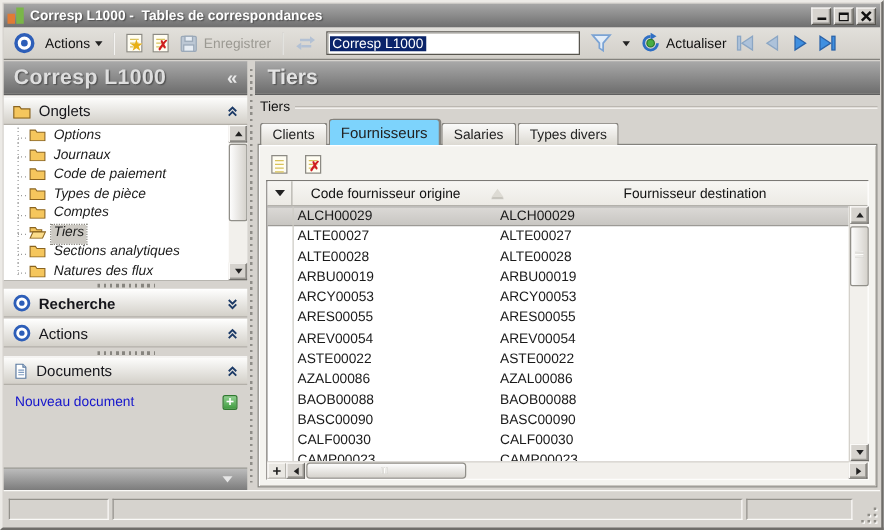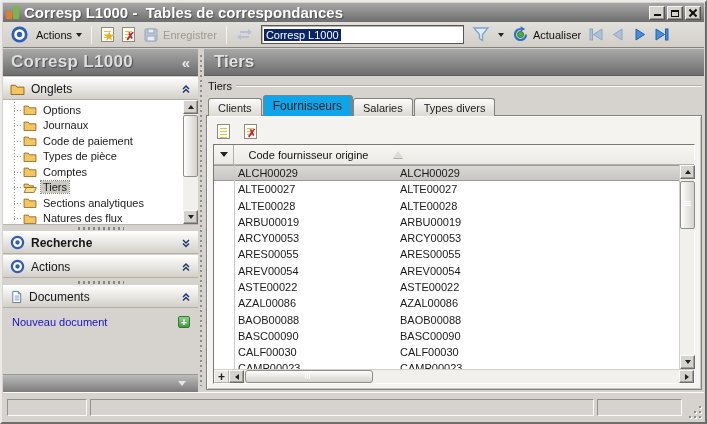--- a/index.html
+++ b/index.html
@@ -8,21 +8,21 @@
     border:2px solid;border-color:#eceae6 #6f6d69 #6f6d69 #eceae6;overflow:hidden;
     font-size:11px;color:#1a1a1a;}
   .abs{position:absolute;}
 
   
   .titlebar{left:1px;top:1px;right:1px;height:19px;background:linear-gradient(#a7a7a7,#6e6e6e);
     display:flex;align-items:center;padding:0 3px;}
   .appicon{width:13px;height:13px;position:relative;margin-right:5px;flex:none;}
   .appicon .org{position:absolute;left:0;bottom:0;width:6px;height:8px;background:#e07b35;}
   .appicon .grn{position:absolute;right:0;top:0;width:6px;height:13px;background:#7ab648;}
-  .wtitle{color:#fff;font-weight:bold;font-size:15px;white-space:pre;text-shadow:1px 1px 1px #4e4e4e;flex:1;
+  .wtitle{color:#fff;font-weight:bold;font-size:11px;white-space:pre;text-shadow:1px 1px 1px #4e4e4e;flex:1;
     overflow:hidden;}
   .winbtn{width:16px;height:14px;background:#d6d3ce;border:1px solid;border-color:#f6f5f3 #56544f #56544f #f6f5f3;
     box-shadow:inset -1px -1px 0 #94928d;margin-left:2px;display:flex;align-items:flex-end;justify-content:center;
     padding:2px;flex:none;cursor:default;}
   .glyph-min{width:7px;height:2px;background:#111;margin-bottom:1px;}
   .glyph-max{width:8px;height:7px;border:1px solid #111;border-top:2px solid #111;margin-bottom:0;}
   .glyph-x{position:relative;width:8px;height:8px;margin-bottom:0;}
   .glyph-x:before,.glyph-x:after{content:"";position:absolute;left:-1px;top:3px;width:10px;height:2px;background:#111;}
   .glyph-x:before{transform:rotate(45deg);}.glyph-x:after{transform:rotate(-45deg);}
 
@@ -52,21 +52,21 @@
     display:flex;align-items:center;padding:0 8px;border-bottom:1px solid #5f5f5f;}
   .sb-title .t{flex:1;font-size:17px;font-weight:bold;color:#dedede;text-shadow:1px 1px 1px #4f4f4f;letter-spacing:.3px;}
   .sb-title .collapse{color:#e9e9e9;font-size:15px;font-weight:bold;}
   .phdr{height:23px;background:linear-gradient(#fdfdfc,#d3d0c9);border-top:1px solid #fff;
     border-bottom:1px solid #b3b0a9;display:flex;align-items:center;padding:0 7px;gap:6px;}
   .phdr .pl{flex:1;font-size:12px;color:#15151a;}
   .tree{left:0;top:51px;right:0;height:125px;background:#fff;overflow:hidden;border-bottom:1px solid #b7b5af;}
   .tree-inner{position:absolute;left:0;top:2px;right:15px;bottom:0;}
   .tree-inner:before{content:"";position:absolute;left:11px;top:0;bottom:4px;width:1px;
     background:repeating-linear-gradient(#9a9a9a 0 1px,transparent 1px 3px);}
-  .titem{height:15.5px;display:flex;align-items:center;gap:4px;padding-left:20px;position:relative;white-space:nowrap;}
+  .titem{height:15.5px;display:flex;gap:4px;padding-left:20px;position:relative;white-space:nowrap;font-style:italic;}
   .titem:before{content:"";position:absolute;left:11px;top:50%;width:8px;height:1px;
     background:repeating-linear-gradient(90deg,#9a9a9a 0 1px,transparent 1px 3px);}
   .titem .lbl{font-size:11px;padding:0 2px;}
   .titem.sel .lbl{background:#ccc9c3;outline:1px dotted #8a8880;}
   .sbar-v{position:absolute;right:0;top:0;bottom:0;width:15px;background:#f2f0ec;}
   .sbtn{position:absolute;left:0;width:15px;height:14px;background:#d6d3ce;border:1px solid;
     border-color:#fbfaf8 #6f6d69 #6f6d69 #fbfaf8;box-shadow:inset -1px -1px 0 #a09e98;
     display:flex;align-items:center;justify-content:center;}
   .tri-up{width:0;height:0;border:3px solid transparent;border-bottom:4px solid #222;margin-top:-3px;}
   .tri-dn{width:0;height:0;border:3px solid transparent;border-top:4px solid #222;margin-bottom:-3px;}
@@ -89,21 +89,21 @@
   
   .m-header{left:0;top:0;right:0;height:27px;background:linear-gradient(#a9a9a9,#6d6d6d);
     display:flex;align-items:center;padding:0 10px;border-bottom:1px solid #5f5f5f;}
   .m-header .t{font-size:17px;font-weight:bold;color:#e3e3e3;text-shadow:1px 1px 1px #4f4f4f;}
   .grouprow{left:4px;top:31px;right:2px;height:12px;display:flex;align-items:center;gap:4px;}
   .grouprow .gl{font-size:11px;color:#111;flex:none;}
   .grouprow .line{flex:1;height:2px;border-top:1px solid #b2afa8;border-bottom:1px solid #fbfaf8;}
   .tabs{left:4px;top:46px;right:2px;height:21px;display:flex;align-items:flex-end;gap:1px;z-index:3;}
   .tab{height:18px;background:linear-gradient(#fbfbfa,#dcd9d2);border:1px solid #84827d;border-bottom:none;
     border-radius:3px 3px 0 0;padding:0 9px;display:flex;align-items:center;font-size:11px;color:#222;}
-  .tab.active{height:21px;background:#0ea5e9;font-size:12px;z-index:4;box-shadow:1px 0 0 #84827d;}
+  .tab.active{height:21px;background:#7dd3fc;font-size:12px;z-index:4;box-shadow:1px 0 0 #84827d;}
   .tabpage{left:2px;top:66px;right:2px;bottom:2px;background:#f4f3ef;border:1px solid;
     border-color:#84827d;box-shadow:inset 1px 1px 0 #fff,inset -1px -1px 0 #c9c6c0;z-index:2;}
   .gtoolbar{position:absolute;left:6px;top:4px;height:22px;display:flex;gap:7px;align-items:center;}
   .gbtn{width:20px;height:20px;display:flex;align-items:center;justify-content:center;position:relative;}
   .page-ic{width:13px;height:15px;background:#fffdf2;border:1px solid #8c8a84;position:relative;}
   .page-ic i{position:absolute;left:2px;right:2px;height:1px;background:#d9c25a;}
   .page-ic i:nth-child(1){top:3px;}.page-ic i:nth-child(2){top:6px;}.page-ic i:nth-child(3){top:9px;}.page-ic i:nth-child(4){top:12px;}
   .redx{position:absolute;right:-1px;bottom:-2px;color:#cf1f1f;font-weight:bold;font-size:11px;text-shadow:0 0 1px #fff;}
 
   
@@ -432,20 +432,23 @@
         <div class="grid">
 
           <div class="ghead">
             <span class="gutter">
               <i class="tri" style="width:0;height:0;border:4px solid transparent;border-top:5px solid #222;margin-bottom:-4px;"></i>
             </span>
             <span class="colh c1">
               <span>Code fournisseur origine</span>
               <i class="sort-asc"></i>
             </span>
+            <span class="colh c2">
+              <span>Fournisseur destination</span>
+            </span>
           </div>
 
           <div class="grows">
             <i class="gutline"></i>
             <div class="grow sel">
                 <span class="c1">ALCH00029</span>
                 <span class="c2">ALCH00029</span>
               </div>
             <div class="grow">
                 <span class="c1">ALTE00027</span>

